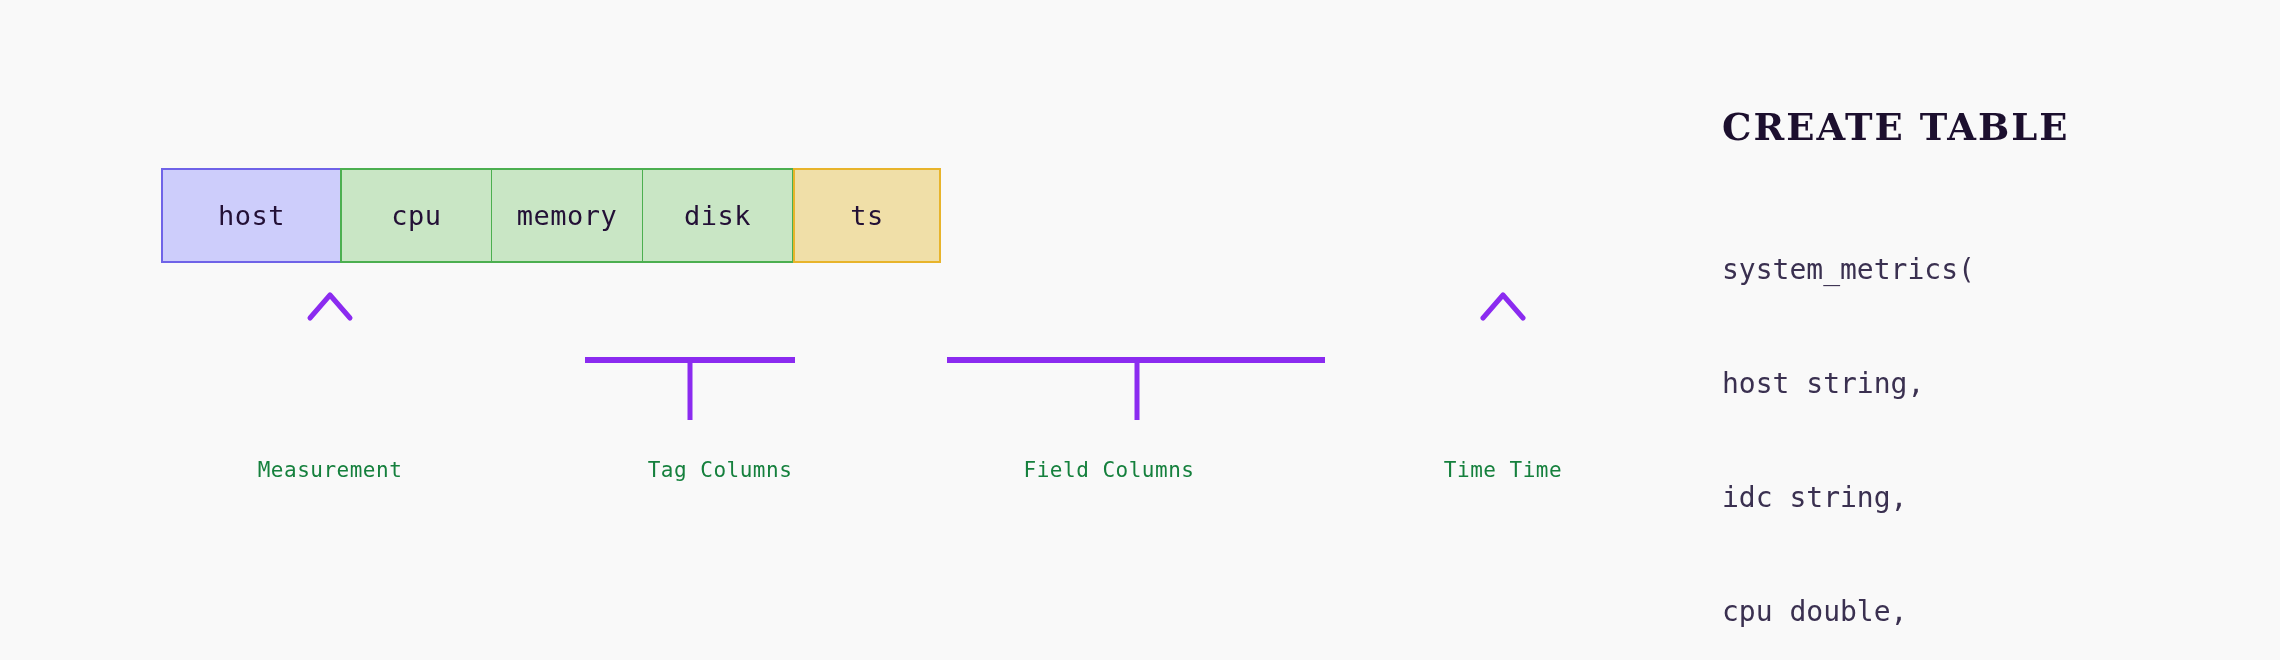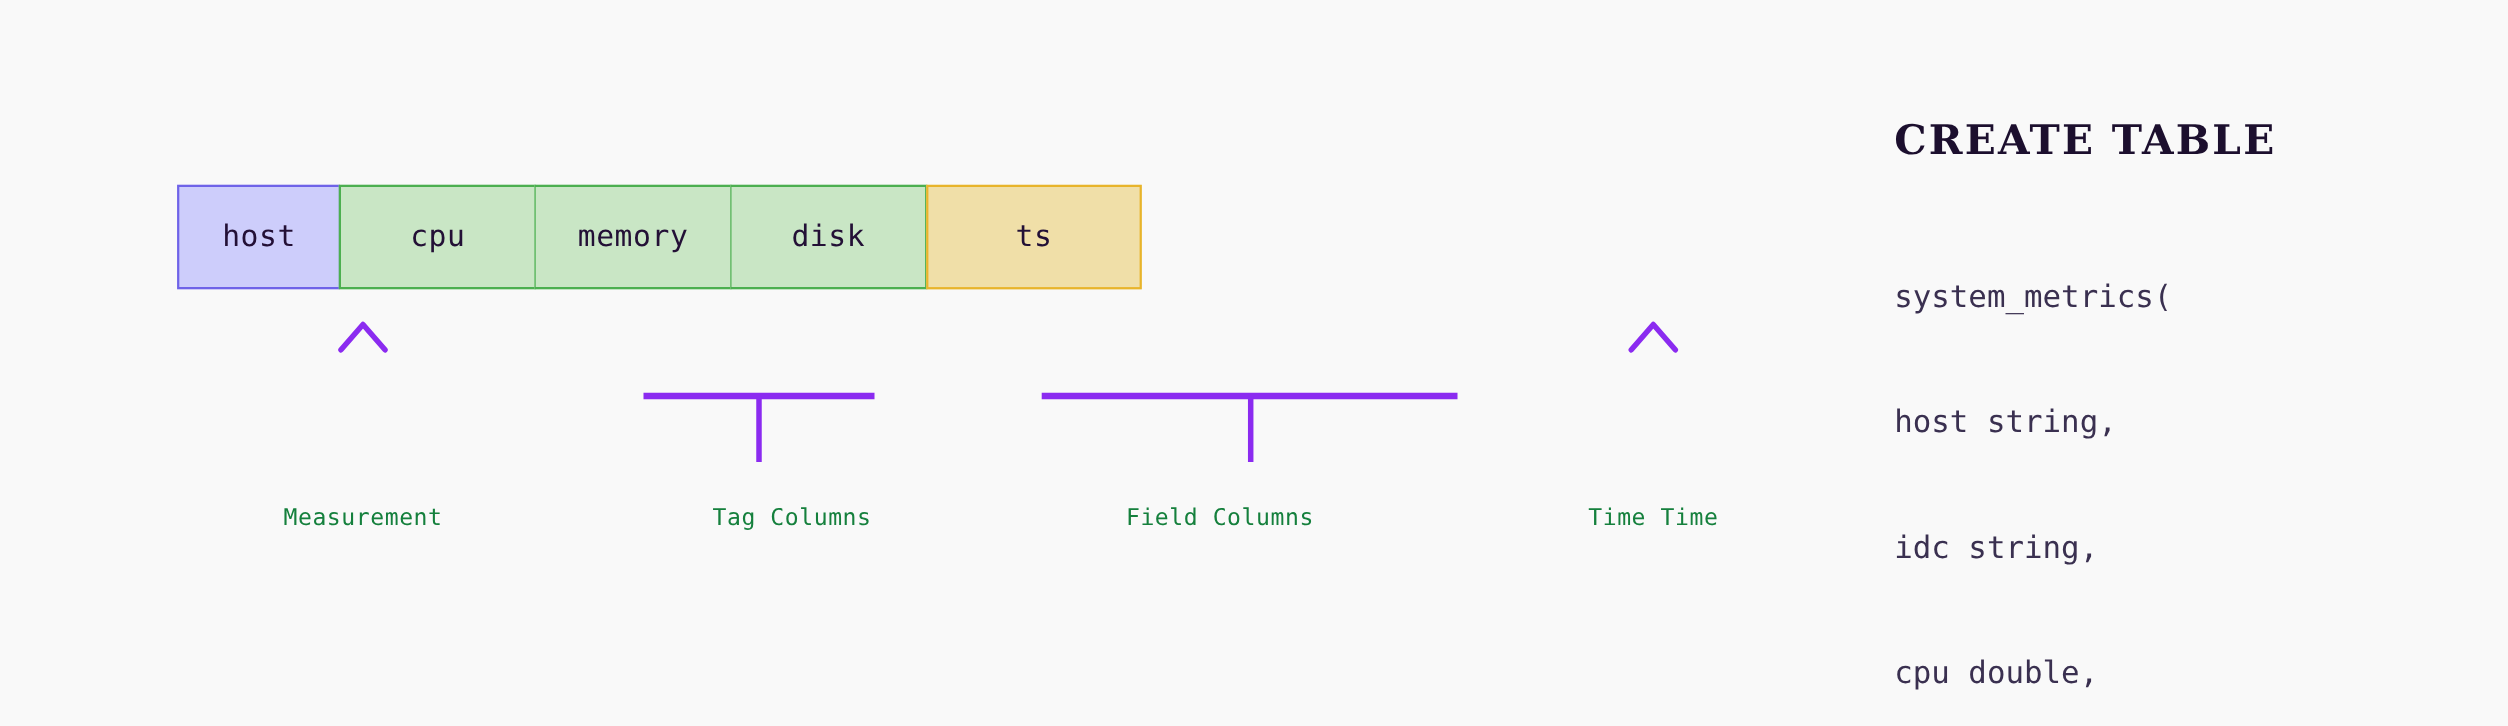--- a/index.html
+++ b/index.html
@@ -46,31 +46,31 @@
   .cell.start-group { border-left-width: 2px; }
 
   .cell.measurement {
     background: #f4d0d0;
     border-color: #e8746e;
     width: 359px;
   }
   .cell.tag {
     background: #cdcdfb;
     border-color: #6f63e8;
-    width: 148px;
+    width: 180px;
   }
   .cell.field {
     background: #c9e6c5;
     border-color: #4caf50;
-    width: 179px;
+    width: 152px;
   }
   .cell.time {
     background: #f0dfa8;
     border-color: #e8b42b;
-    width: 196px;
+    width: 148px;
     align-items: center;
   }
 
   
   #connectors {
     position: absolute;
     left: 0;
     top: 0;
     width: 2280px;
     height: 660px;

